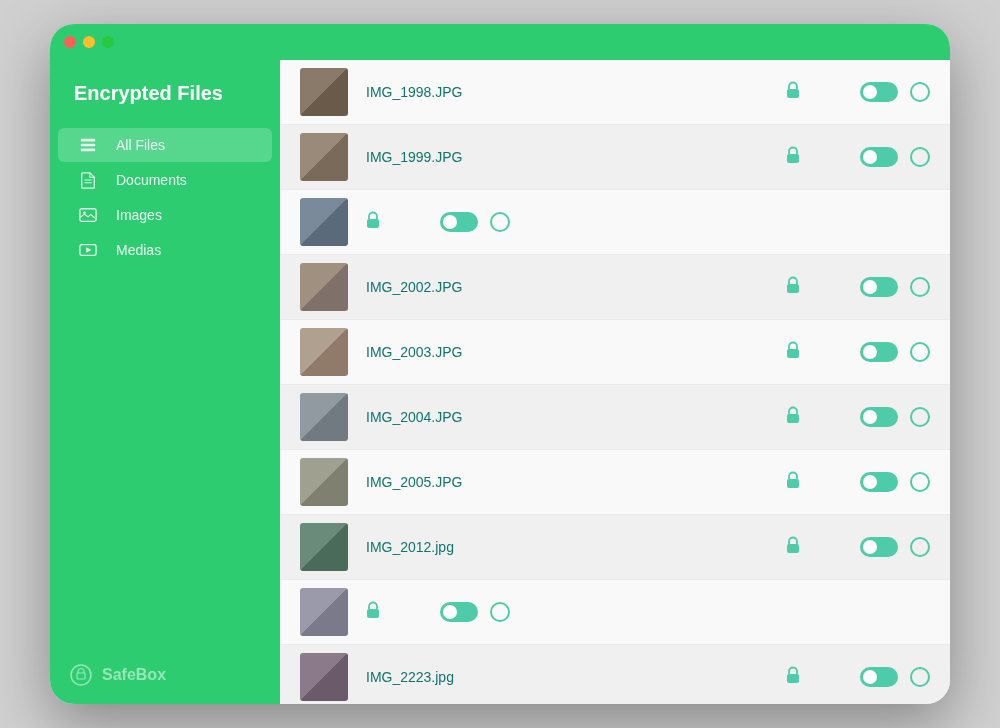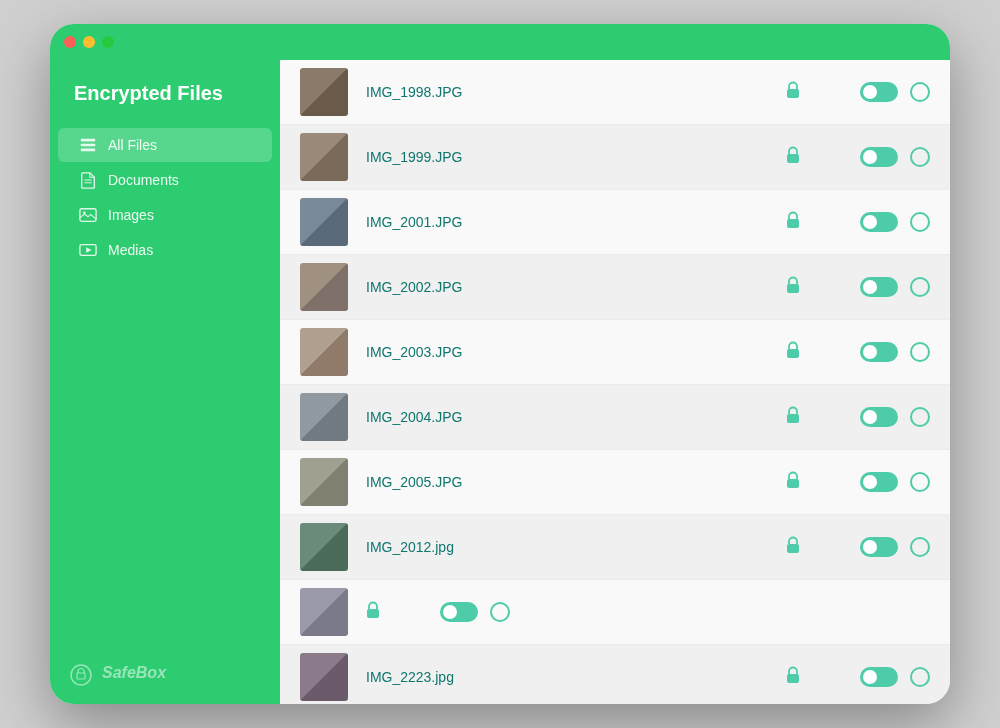--- a/index.html
+++ b/index.html
@@ -65,42 +65,41 @@
     }
     .sidebar-item {
       display: flex;
       align-items: center;
       padding: 9px 20px;
       color: rgba(255,255,255,0.9);
       font-size: 14px;
       cursor: pointer;
       border-radius: 6px;
       margin: 1px 8px;
-      gap: 10px;
+      gap: 18px;
     }
     .sidebar-item:hover, .sidebar-item.active {
       background: rgba(255,255,255,0.2);
     }
     .sidebar-icon {
       width: 20px;
       height: 16px;
       display: flex;
       align-items: center;
       justify-content: center;
       flex-shrink: 0;
     }
     .sidebar-footer {
       padding: 18px 20px;
       display: flex;
-      align-items: flex-start;
+      align-items: center;
       gap: 10px;
       color: rgba(255,255,255,0.6);
       font-size: 16px;
       font-weight: 600;
-      font-style: italic;
     }
     .main-content {
       flex: 1;
       background: #f5f5f5;
       overflow-y: auto;
     }
     .file-row {
       display: flex;
       align-items: center;
       padding: 8px 20px;
@@ -275,21 +274,20 @@
               <rect x="1" y="8" width="12" height="9" rx="2"></rect>
               <path d="M3 8V5.5a4 4 0 018 0V8" fill="none" stroke="#4ecba8" stroke-width="1.8"></path>
             </svg></div>
           <div class="toggle-area">
             <div class="toggle"></div>
             <div class="circle-btn"></div>
           </div>
         </div>
         <div class="file-row">
           <div class="file-thumb thumb-3"></div>
-          <div class="file-name">IMG_2001.JPG</div>
           <div class="lock-icon"><svg width="14" height="18" viewBox="0 0 14 18" fill="#4ecba8">
               <rect x="1" y="8" width="12" height="9" rx="2"></rect>
               <path d="M3 8V5.5a4 4 0 018 0V8" fill="none" stroke="#4ecba8" stroke-width="1.8"></path>
             </svg></div>
           <div class="toggle-area">
             <div class="toggle"></div>
             <div class="circle-btn"></div>
           </div>
         </div>
         <div class="file-row">

